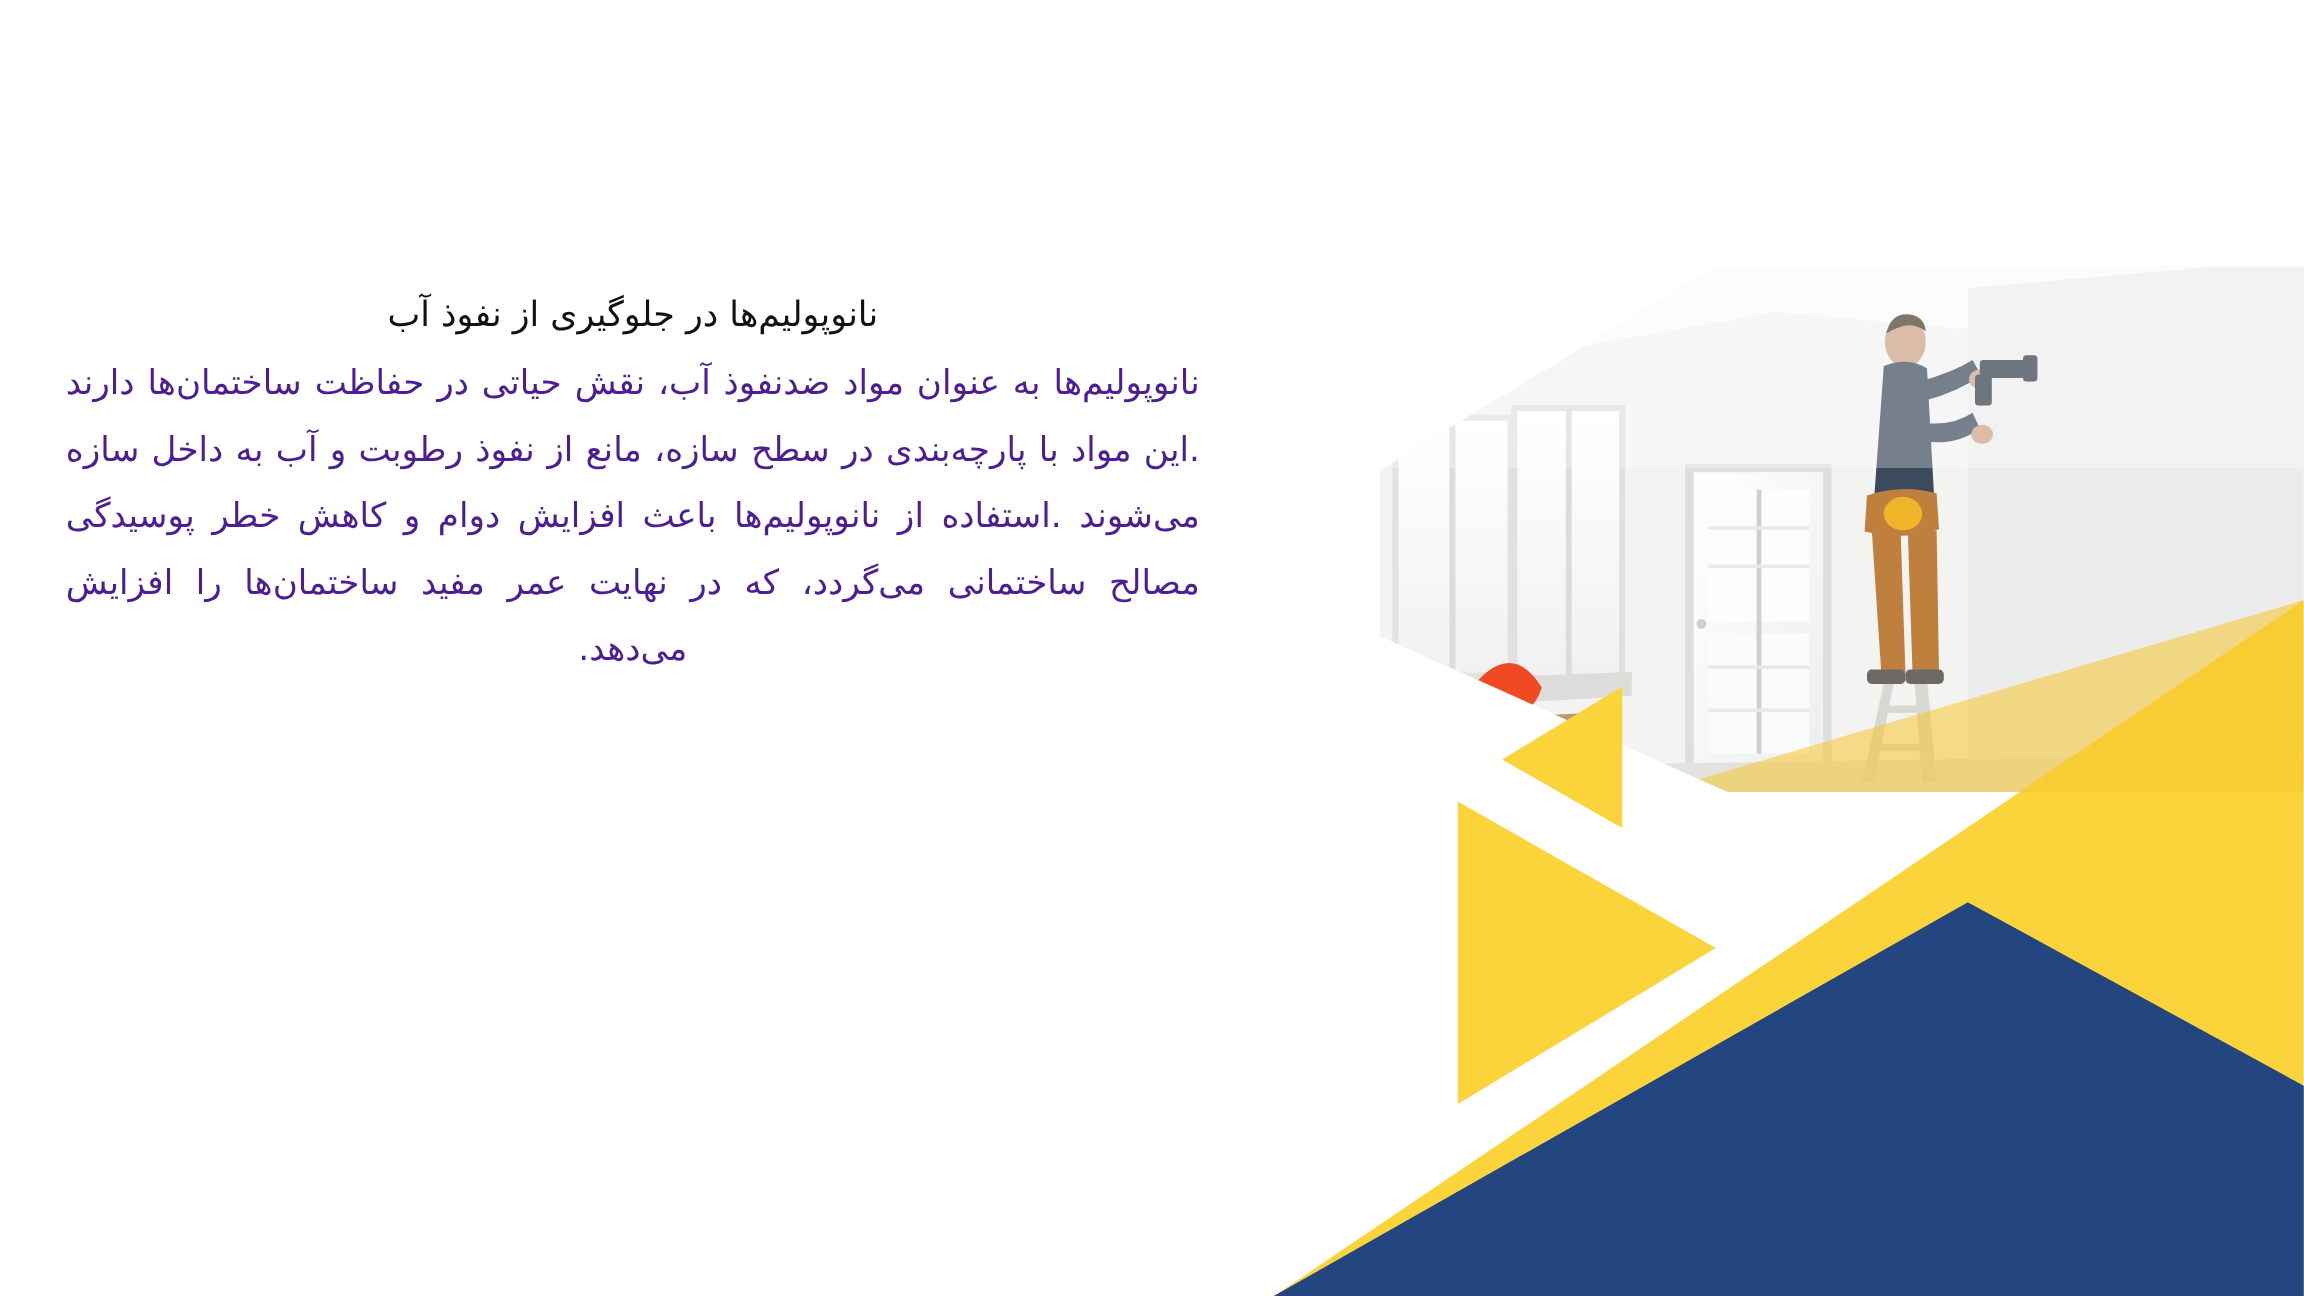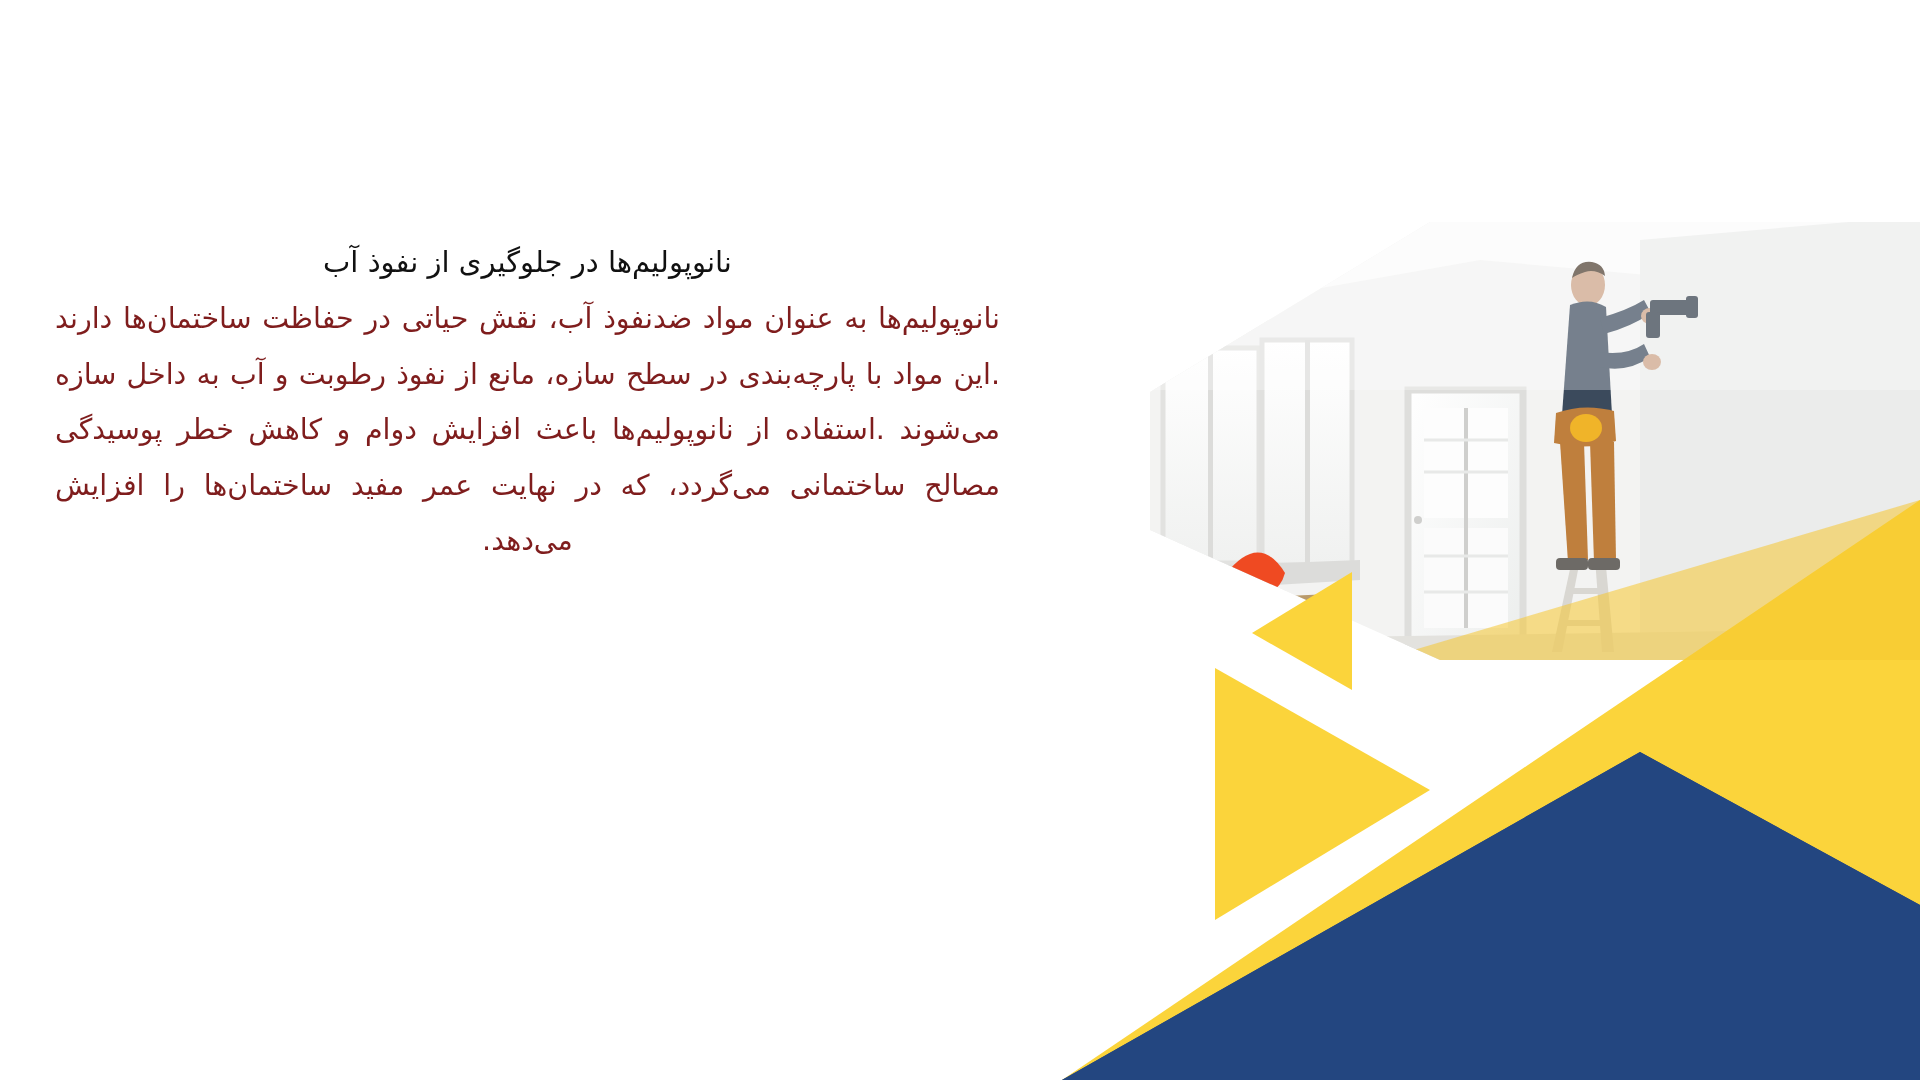--- a/index.html
+++ b/index.html
@@ -35,21 +35,21 @@
     font-weight: 400;
     color: #111111;
     margin: 0 0 6px 0;
     text-align: center;
     direction: rtl;
   }
   .body-paragraph {
     margin: 0;
     font-size: 28.5px;
     line-height: 1.95;
-    color: #7f1d1d;
+    color: #4c1d95;
     direction: rtl;
     text-align: justify;
     text-align-last: center;
     word-spacing: 0.04em;
   }
 
   
   .graphic-cluster {
     position: absolute;
     left: 0;

